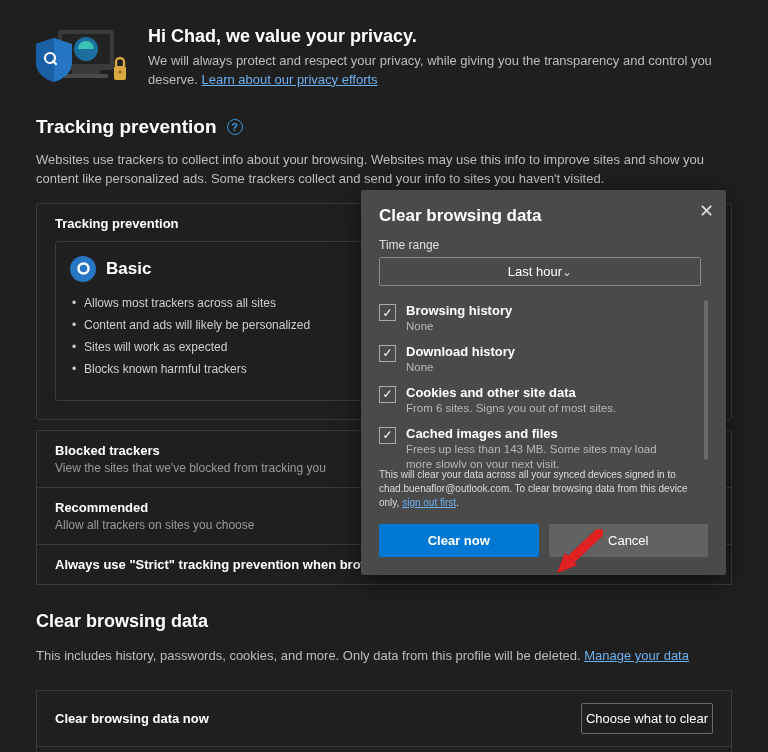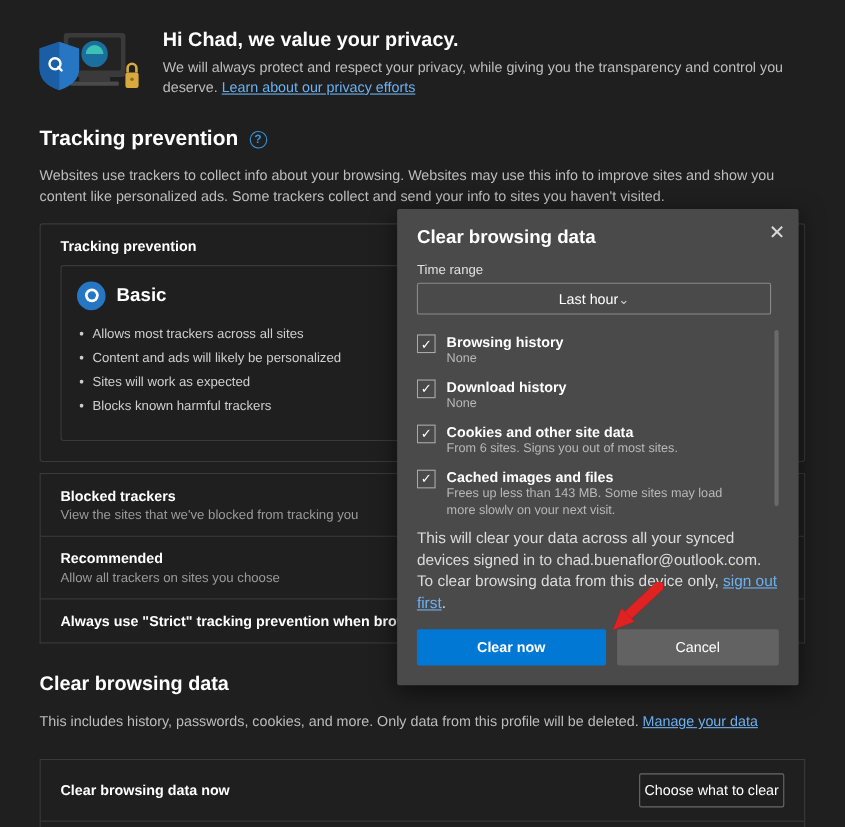--- a/index.html
+++ b/index.html
@@ -60,23 +60,23 @@
   .dlg-label { font-size:12px; color:#e0e0e0; margin:12px 0 5px 0; }
   .dlg-select { width:322px; border:1px solid #8a8a8a; background:#4a4a4a; color:#fff; padding:6px 2px; font-size:13px; display:flex; justify-content:center; align-items:center; border-radius:2px; }
   .chevdown { font-size:12px; color:#d0d0d0; }
   .dlg-list { margin-top:12px; max-height:170px; overflow:hidden; position:relative; }
   .dlg-item { display:flex; gap:10px; padding:5px 0; }
   .chk { width:17px; height:17px; border:1px solid #aaa; background:#4a4a4a; display:flex; align-items:center; justify-content:center; color:#fff; font-size:12px; flex-shrink:0; margin-top:1px; }
   .chk.checked::after { content:"✓"; }
   .di-title { color:#fff; font-size:13px; font-weight:600; }
   .di-sub { color:#b8b8b8; font-size:11.5px; margin-top:1px; line-height:1.3; max-width:270px; }
   .dlg-scroll { position:absolute; right:0; top:2px; width:4px; height:160px; background:#6a6a6a; border-radius:2px; }
-  .dlg-note { font-size:14px; color:#dcdcdc; line-height:1.4; margin-top:12px; }
+  .dlg-note { font-size:10px; color:#dcdcdc; line-height:1.4; margin-top:0; }
   .dlg-buttons { display:flex; gap:10px; margin-top:14px; }
-  .btn-primary { flex:1; background:#0078d4; color:#fff; border:none; padding:9px 12px; font-size:13px; font-weight:600; border-radius:2px; }
+  .btn-primary { flex:1; background:#0078d4; color:#fff; border:none; padding:9px 0; font-size:13px; font-weight:600; border-radius:2px; }
   .btn-secondary { flex:1; background:#626262; color:#fff; border:none; padding:9px 0; font-size:13px; border-radius:2px; }
   
   .arrow { position:absolute; left:551px; top:525px; width:56px; height:56px; z-index:60; pointer-events:none; }
 </style>
 </head>
 <body>
 
 <div class="header">
   <div class="header-icon">
     <svg width="102" height="60" viewBox="0 0 102 60">

